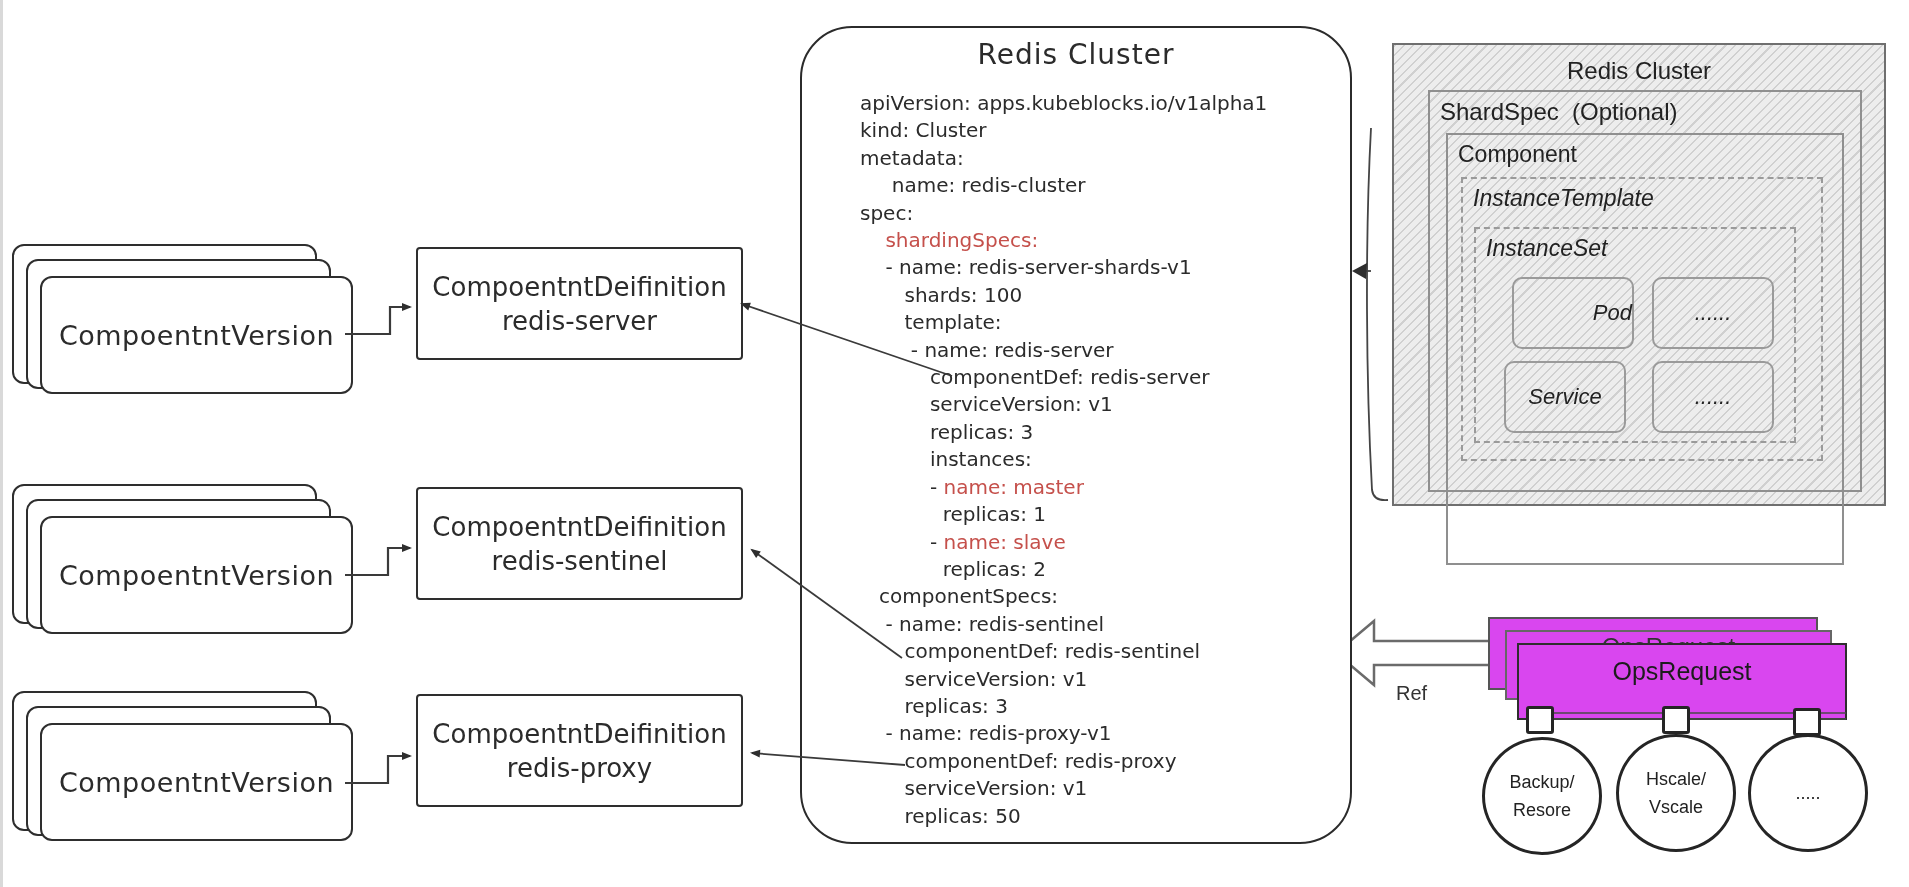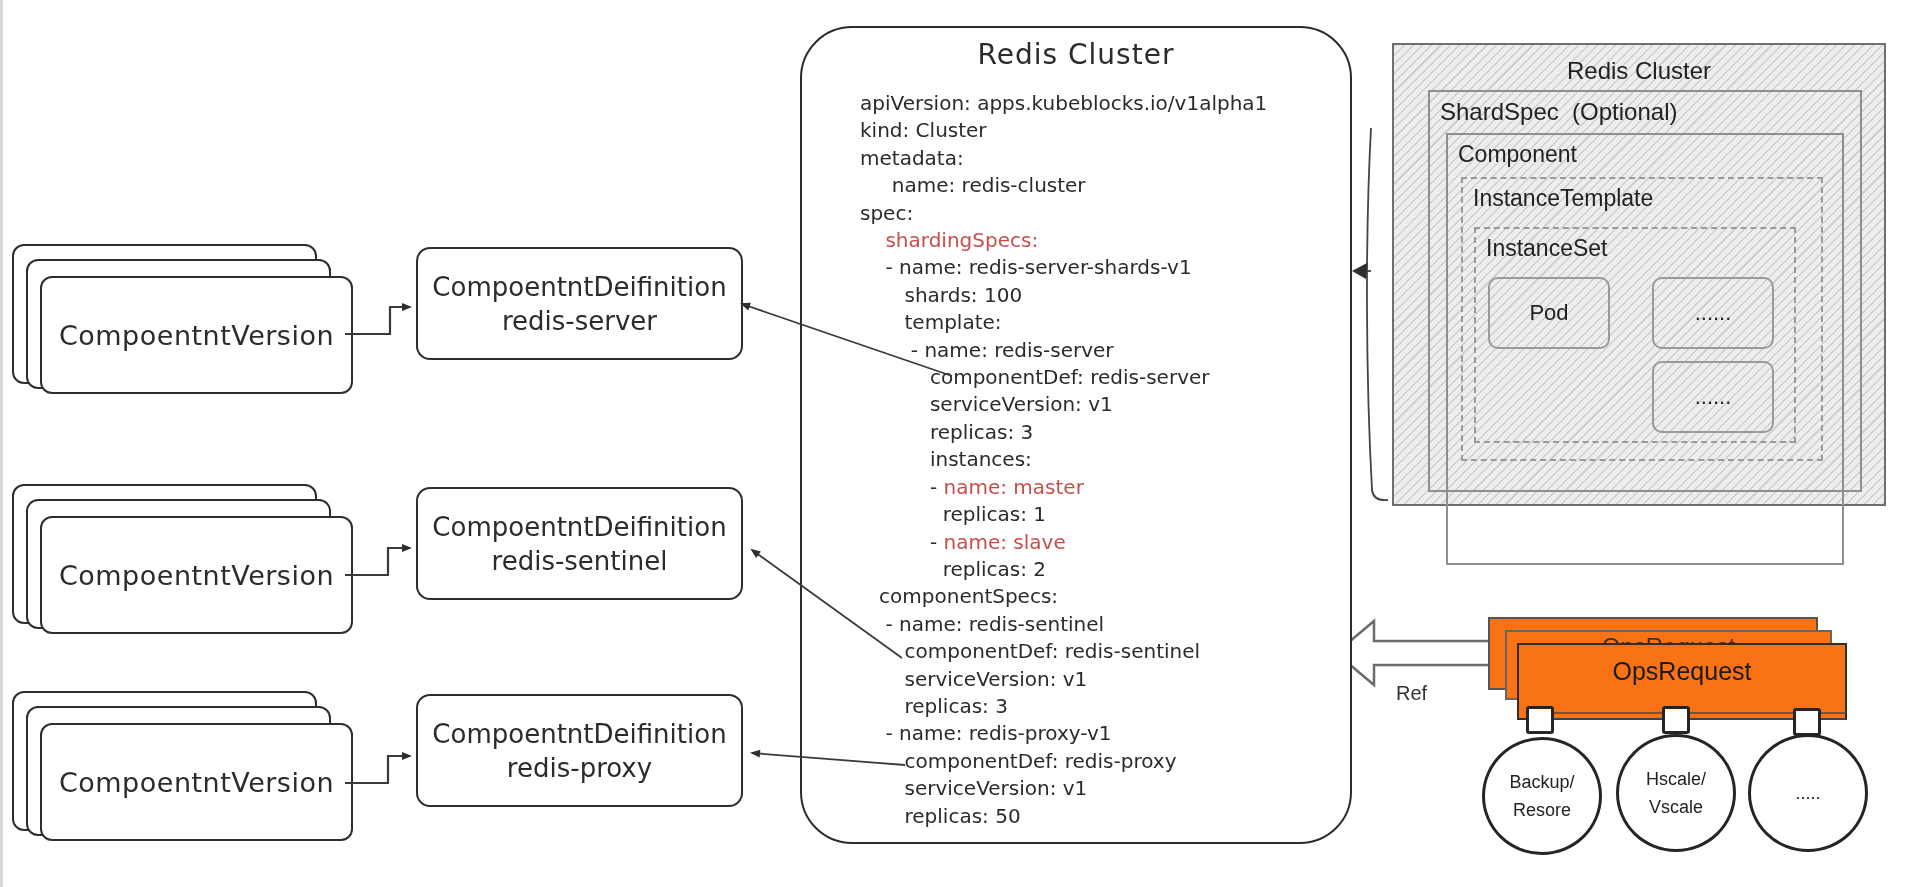--- a/index.html
+++ b/index.html
@@ -10,21 +10,21 @@
   
   .stack{position:absolute;width:350px;height:152px;}
   .card{position:absolute;background:#fff;border:2.5px solid #2e2e2e;border-radius:12px;box-sizing:border-box;}
   .card.back{left:4px;top:0;width:305px;height:140px;z-index:1;}
   .card.mid{left:18px;top:15px;width:305px;height:130px;z-index:2;}
   .card.front{left:32px;top:32px;width:313px;height:118px;z-index:3;
               display:flex;align-items:center;justify-content:center;
               font-size:27px;letter-spacing:.5px;}
   
   .defbox{position:absolute;left:416px;width:327px;height:113px;background:#fff;
-          border:2.6px solid #2e2e2e;border-radius:14px;box-sizing:border-box;z-index:3;
+          border:2.6px solid #2e2e2e;border-radius:4px;box-sizing:border-box;z-index:3;
           display:flex;flex-direction:column;align-items:center;justify-content:center;
           font-size:26px;line-height:34px;text-align:center;}
 
   
   .clusterbox{position:absolute;left:800px;top:26px;width:552px;height:818px;background:#fff;
               border:2.6px solid #2b2b2b;border-radius:52px;box-sizing:border-box;z-index:2;}
   .clusterbox .title{position:absolute;top:10px;left:0;width:100%;text-align:center;
                      font-size:28px;font-weight:500;letter-spacing:1px;}
   .yaml{position:absolute;left:58px;top:62px;font-size:20px;line-height:27.4px;white-space:pre;}
   .yl{white-space:pre;}
@@ -33,27 +33,27 @@
   
   .hatch{background-color:#ededed;
          background-image:repeating-linear-gradient(135deg,#d0d0d0 0px,#d0d0d0 1.5px,transparent 1.5px,transparent 6.5px);}
   .rlabel{font-family:"Liberation Sans",sans-serif;color:#222;}
   .shardbox-outer{position:absolute;left:1392px;top:43px;width:494px;height:463px;
                   border:2.5px solid #6f6f6f;box-sizing:border-box;z-index:2;}
   .shardbox-outer .title{position:absolute;top:12px;left:0;width:100%;text-align:center;font-size:24px;}
   .nest{position:absolute;box-sizing:border-box;}
   .nest>.lbl{position:absolute;top:6px;left:10px;font-size:23px;white-space:pre;}
   .solidnest{border:2px solid #8f8f8f;}
-  .dashednest{border:2px dashed #9a9a9a;}
+  .dashednest{border:2px dashed #9a9a9a;font-style:italic;}
   .cell{position:absolute;width:122px;height:72px;border:2px solid #9a9a9a;border-radius:10px;
         box-sizing:border-box;display:flex;align-items:center;justify-content:center;
         font-family:"Liberation Sans",sans-serif;font-size:22px;color:#222;}
 
   
-  .opscard{position:absolute;box-sizing:border-box;background:#f97316;}
+  .opscard{position:absolute;box-sizing:border-box;background:#d946ef;}
   .ops-back{left:1488px;top:617px;width:330px;height:73px;border:2px solid #555;z-index:2;}
   .ops-mid{left:1505px;top:630px;width:327px;height:70px;border:2px solid #666;z-index:3;}
   .ops-front{left:1517px;top:643px;width:330px;height:77px;border:2.6px solid #2e2e2e;z-index:5;
              display:flex;align-items:flex-start;justify-content:center;padding-top:12px;
              font-family:"Liberation Sans",sans-serif;font-size:25px;color:#1c1c1c;}
   .ops-mid .peek{position:absolute;top:1px;left:0;width:100%;text-align:center;
                  font-family:"Liberation Sans",sans-serif;font-size:24px;color:#333;}
   .sq{position:absolute;width:28px;height:28px;background:#fff;border:3px solid #252525;
       border-radius:3px;box-sizing:border-box;z-index:7;}
   .circle{position:absolute;width:120px;height:118px;background:#fff;border:3px solid #252525;
@@ -126,25 +126,28 @@
 
       <div class="nest solidnest" style="left:16px;top:41px;width:398px;height:432px;">
         <div class="lbl rlabel">Component</div>
 
         <div class="nest dashednest" style="left:13px;top:42px;width:362px;height:284px;">
           <div class="lbl rlabel">InstanceTemplate</div>
 
           <div class="nest dashednest" style="left:11px;top:48px;width:322px;height:216px;">
             <div class="lbl rlabel">InstanceSet</div>
 
-            <div class="cell" style="left:12px;top:48px;">
+            <div class="cell" style="left:36px;top:48px;justify-content:flex-end;">
               <span>Pod</span>
             </div>
             <div class="cell" style="left:176px;top:48px;">
               <span>......</span>
+            </div>
+            <div class="cell" style="left:28px;top:132px;">
+              <span>Service</span>
             </div>
             <div class="cell" style="left:176px;top:132px;">
               <span>......</span>
             </div>
           </div>
         </div>
       </div>
     </div>
   </div>
 

